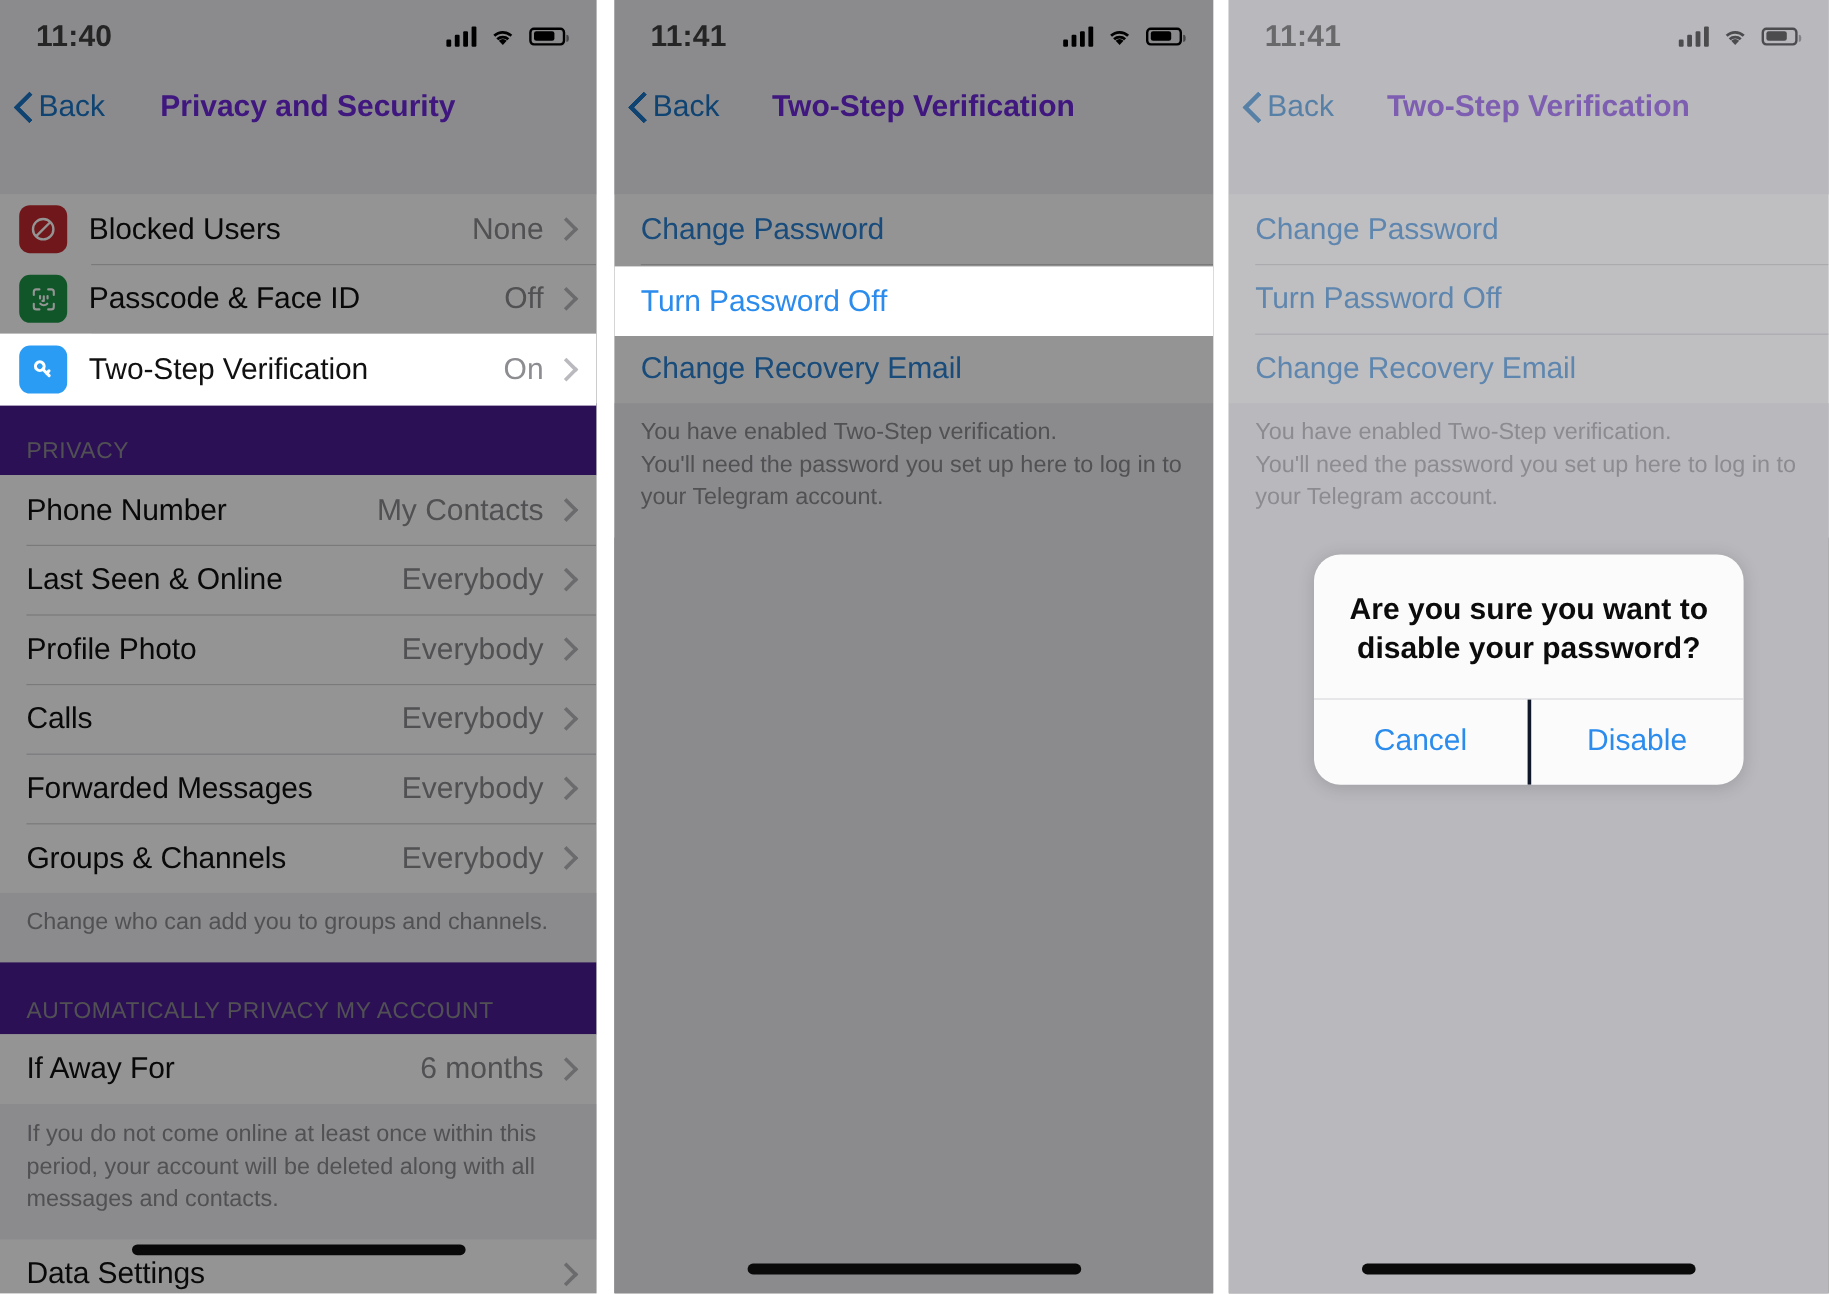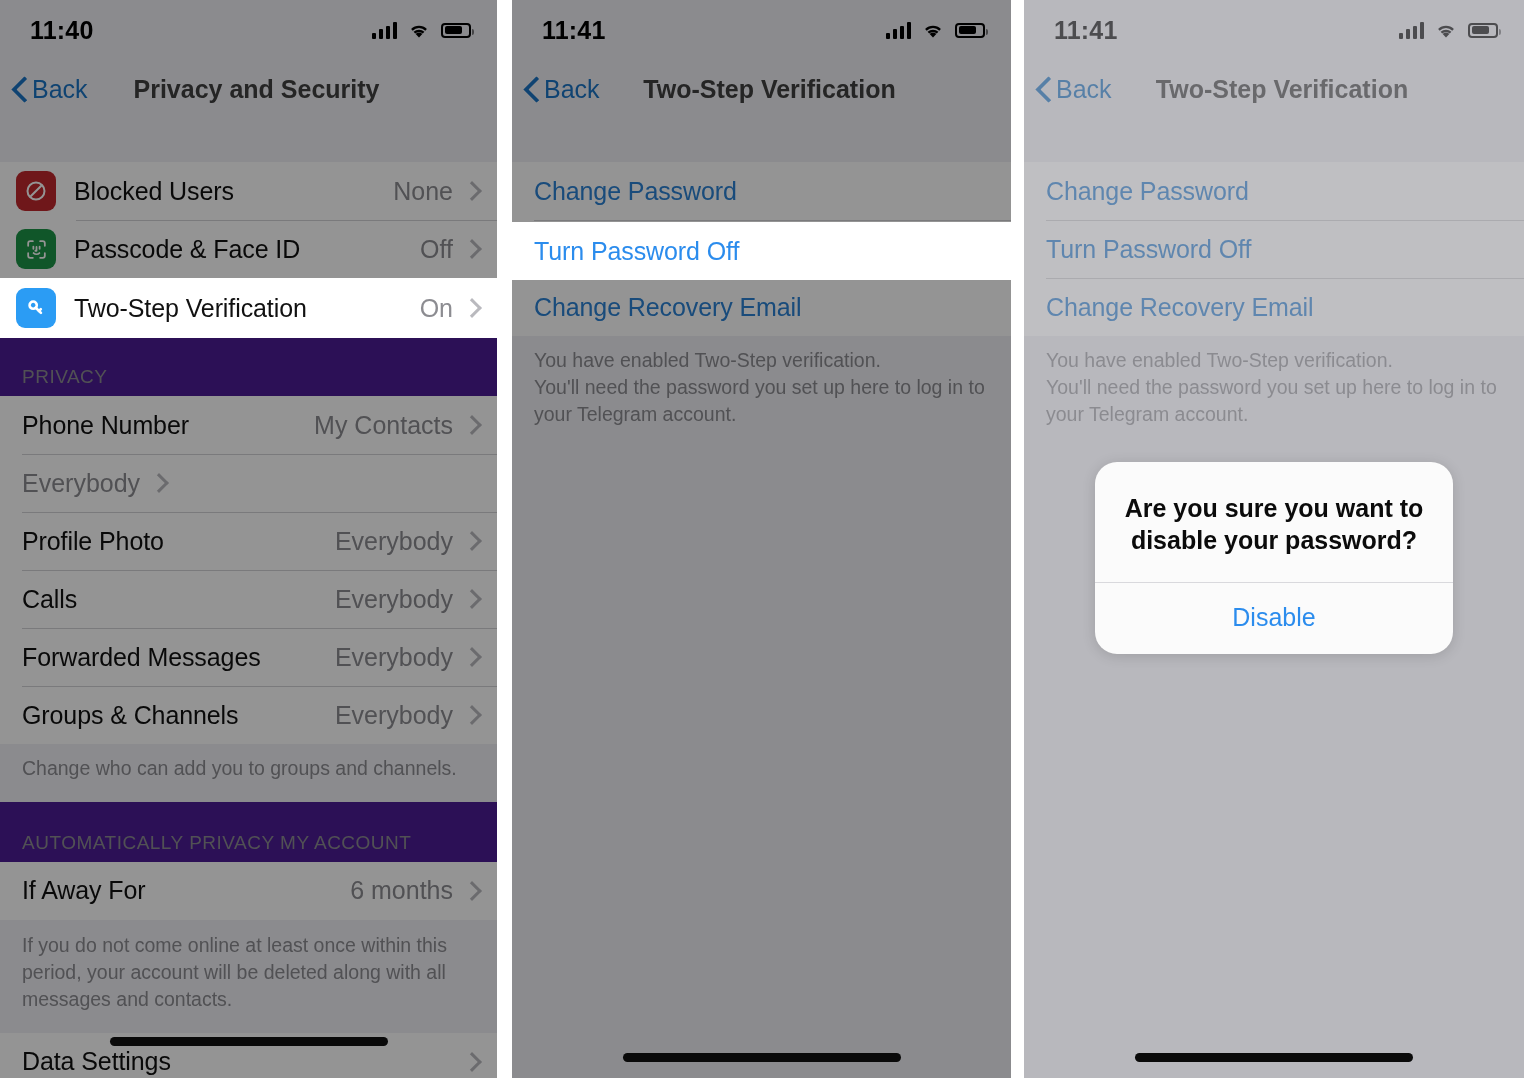--- a/index.html
+++ b/index.html
@@ -23,21 +23,21 @@
 
   
   .screen{position:absolute;inset:0;background:#efeff4;z-index:1;}
 
   
   .statusbar{
     position:relative;height:60px;background:#efeff4;
     display:flex;align-items:center;justify-content:space-between;
     padding:0 26px 0 30px;box-sizing:border-box;z-index:2;
   }
-  .clock{font-size:25px;font-weight:700;color:#000000;letter-spacing:.2px;}
+  .clock{font-size:25px;font-weight:700;color:#404040;letter-spacing:.2px;}
   .status-icons{display:flex;align-items:center;gap:11px;}
   .bars{display:flex;align-items:flex-end;gap:2.5px;height:17px;}
   .bars i{display:block;width:4.5px;background:#000;border-radius:1px;}
   .bars i:nth-child(1){height:6px;}
   .bars i:nth-child(2){height:9.5px;}
   .bars i:nth-child(3){height:13px;}
   .bars i:nth-child(4){height:17px;}
   .wifi{position:relative;width:22px;height:17px;}
   .wifi svg{display:block;}
   .batt{position:relative;width:30px;height:15px;border:2px solid #000;border-radius:4px;box-sizing:border-box;}
@@ -52,21 +52,21 @@
   .nav-back{display:flex;align-items:center;gap:6px;padding-left:12px;cursor:pointer;}
   .chev-back{width:14px;height:26px;position:relative;}
   .chev-back::before{
     content:"";position:absolute;left:3px;top:4px;width:15px;height:15px;
     border-left:4px solid #1a74c4;border-bottom:4px solid #1a74c4;
     transform:rotate(45deg);border-radius:1px;
   }
   .nav-back-label{font-size:25px;color:#1a74c4;}
   .nav-title{
     position:absolute;left:16px;right:0;text-align:center;
-    font-size:25px;font-weight:700;color:#404040;pointer-events:none;
+    font-size:25px;font-weight:700;color:#6d28d9;pointer-events:none;
   }
   #panel-1 .nav-title{padding-right:0;}
 
   
   .gap{background:#efeff4;}
   .section{background:#ffffff;}
   .row{
     position:relative;display:flex;align-items:center;
     height:58px;background:#ffffff;padding-left:16px;box-sizing:border-box;
     cursor:pointer;
@@ -217,20 +217,21 @@
 
       <div class="section-header">PRIVACY</div>
 
       <div class="section">
         <div class="row plain noicon">
           <span class="row-label">Phone Number</span>
           <span class="row-value">My Contacts</span>
           <span class="chev"></span>
         </div>
         <div class="row plain noicon">
+          <span class="row-label">Last Seen &amp; Online</span>
           <span class="row-value">Everybody</span>
           <span class="chev"></span>
         </div>
         <div class="row plain noicon">
           <span class="row-label">Profile Photo</span>
           <span class="row-value">Everybody</span>
           <span class="chev"></span>
         </div>
         <div class="row plain noicon">
           <span class="row-label">Calls</span>
@@ -401,20 +402,21 @@
 
       <div class="footnote" style="white-space:pre-line">You have enabled Two-Step verification.
 You'll need the password you set up here to log in to your Telegram account.</div>
     </div>
 
     <div class="veil-light"></div>
 
     <div class="alert">
       <div class="alert-title">Are you sure you want to disable your password?</div>
       <div class="alert-actions">
+        <div class="alert-btn">Cancel</div>
         <div class="alert-btn">Disable</div>
       </div>
     </div>
 
     <div class="home-ind"></div>
   </div>
 
 </div>
 
 </body></html>

